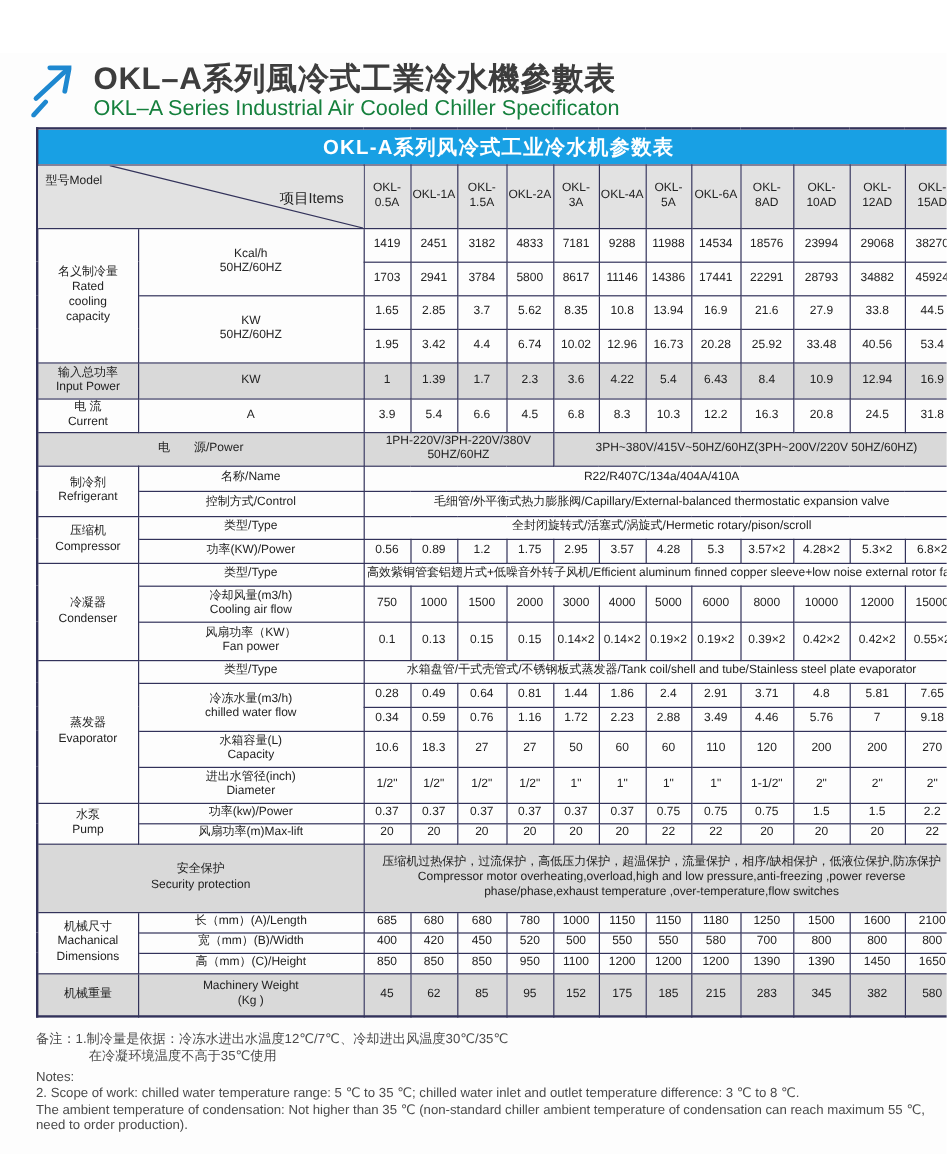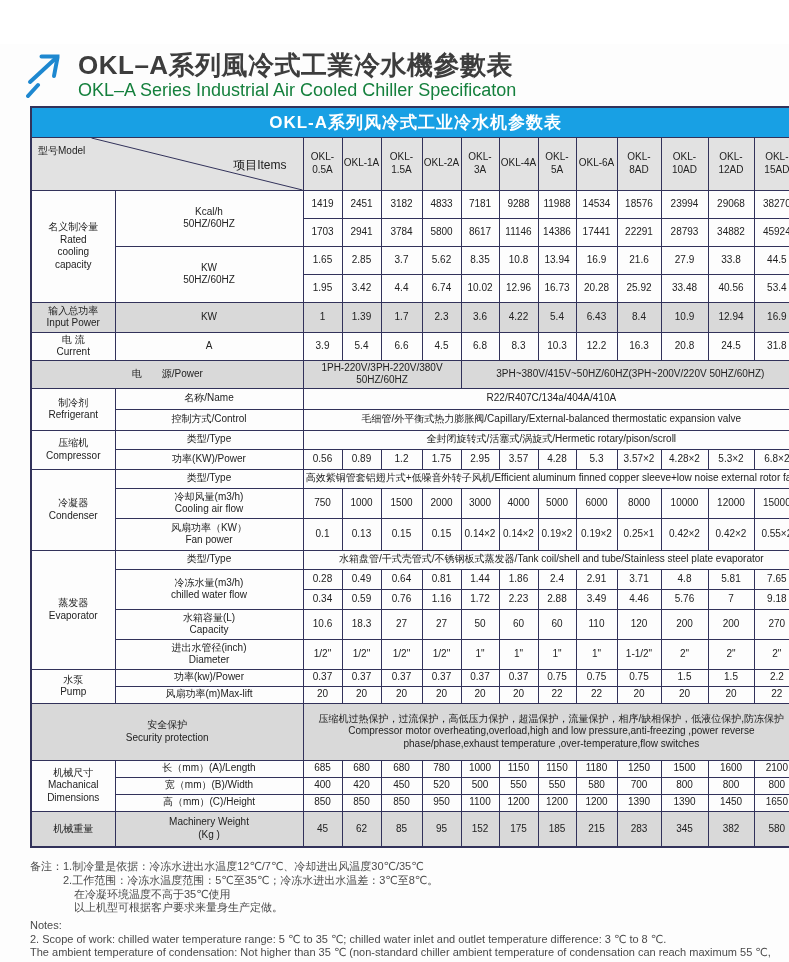--- a/index.html
+++ b/index.html
@@ -269,21 +269,21 @@
           <td class="lbl">风扇功率（KW）
 Fan power</td>
           <td>0.1</td>
           <td>0.13</td>
           <td>0.15</td>
           <td>0.15</td>
           <td>0.14×2</td>
           <td>0.14×2</td>
           <td>0.19×2</td>
           <td>0.19×2</td>
-          <td>0.25×1</td>
+          <td>0.39×2</td>
           <td>0.42×2</td>
           <td>0.42×2</td>
           <td>0.55×2</td>
         </tr>
         <tr class="h19">
           <td rowspan="5" class="lbl sec">蒸发器
 Evaporator</td>
           <td class="lbl">类型/Type</td>
           <td colspan="12">水箱盘管/干式壳管式/不锈钢板式蒸发器/Tank coil/shell and tube/Stainless steel plate evaporator</td>
         </tr>
@@ -450,23 +450,21 @@
           <td>283</td>
           <td>345</td>
           <td>382</td>
           <td>580</td>
         </tr>
       </tbody>
   </table>
 
   <div class="notes notes-zh">
       <div class="note-line">备注：1.制冷量是依据：冷冻水进出水温度12℃/7℃、冷却进出风温度30℃/35℃</div>
-      <div class="note-line ind1">2.工作范围：冷冻水温度范围：5℃至35℃；冷冻水进出水温差：3℃至8℃。</div>
       <div class="note-line ind2">在冷凝环境温度不高于35℃使用</div>
-      <div class="note-line ind2">以上机型可根据客户要求来量身生产定做。</div>
     </div>
   <div class="notes notes-en">
       <div class="note-line">Notes:</div>
       <div class="note-line">2. Scope of work: chilled water temperature range: 5 ℃ to 35 ℃; chilled water inlet and outlet temperature difference: 3 ℃ to 8 ℃.</div>
       <div class="note-line">The ambient temperature of condensation: Not higher than 35 ℃ (non-standard chiller ambient temperature of condensation can reach maximum 55 ℃, need to order production).</div>
     </div>
 
 </div>
 
 </body></html>

